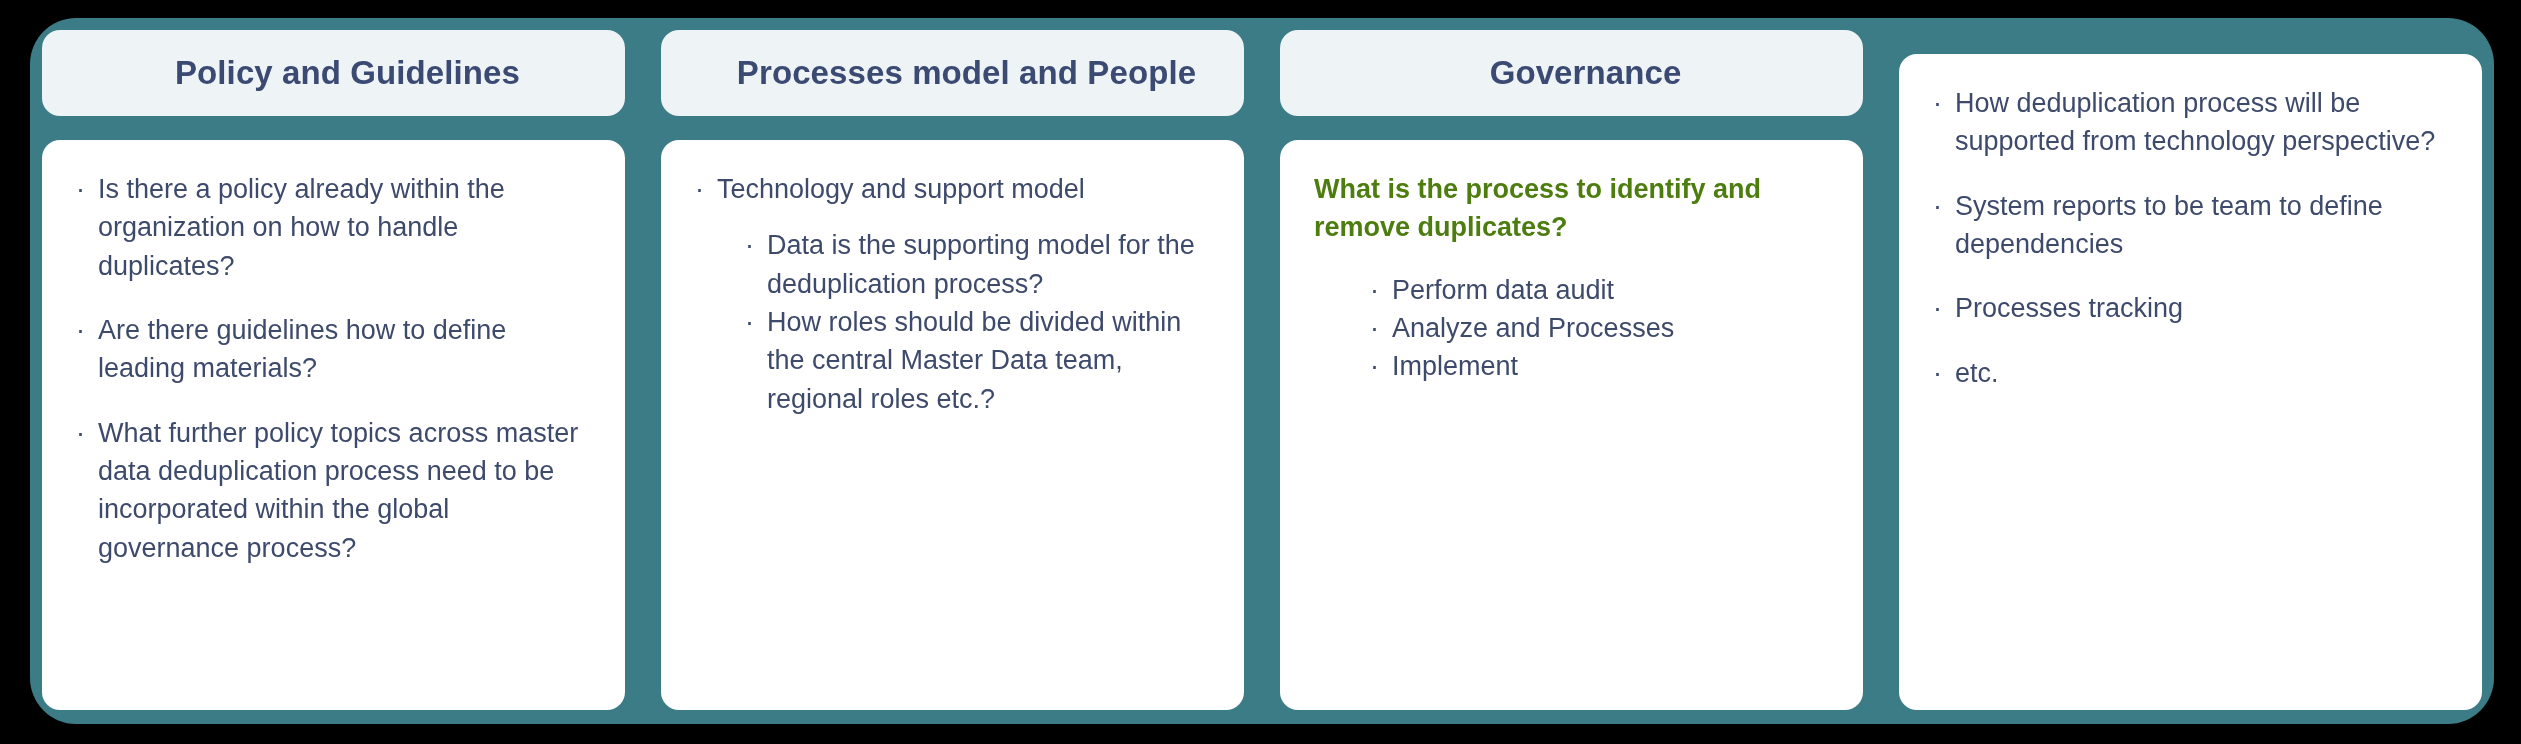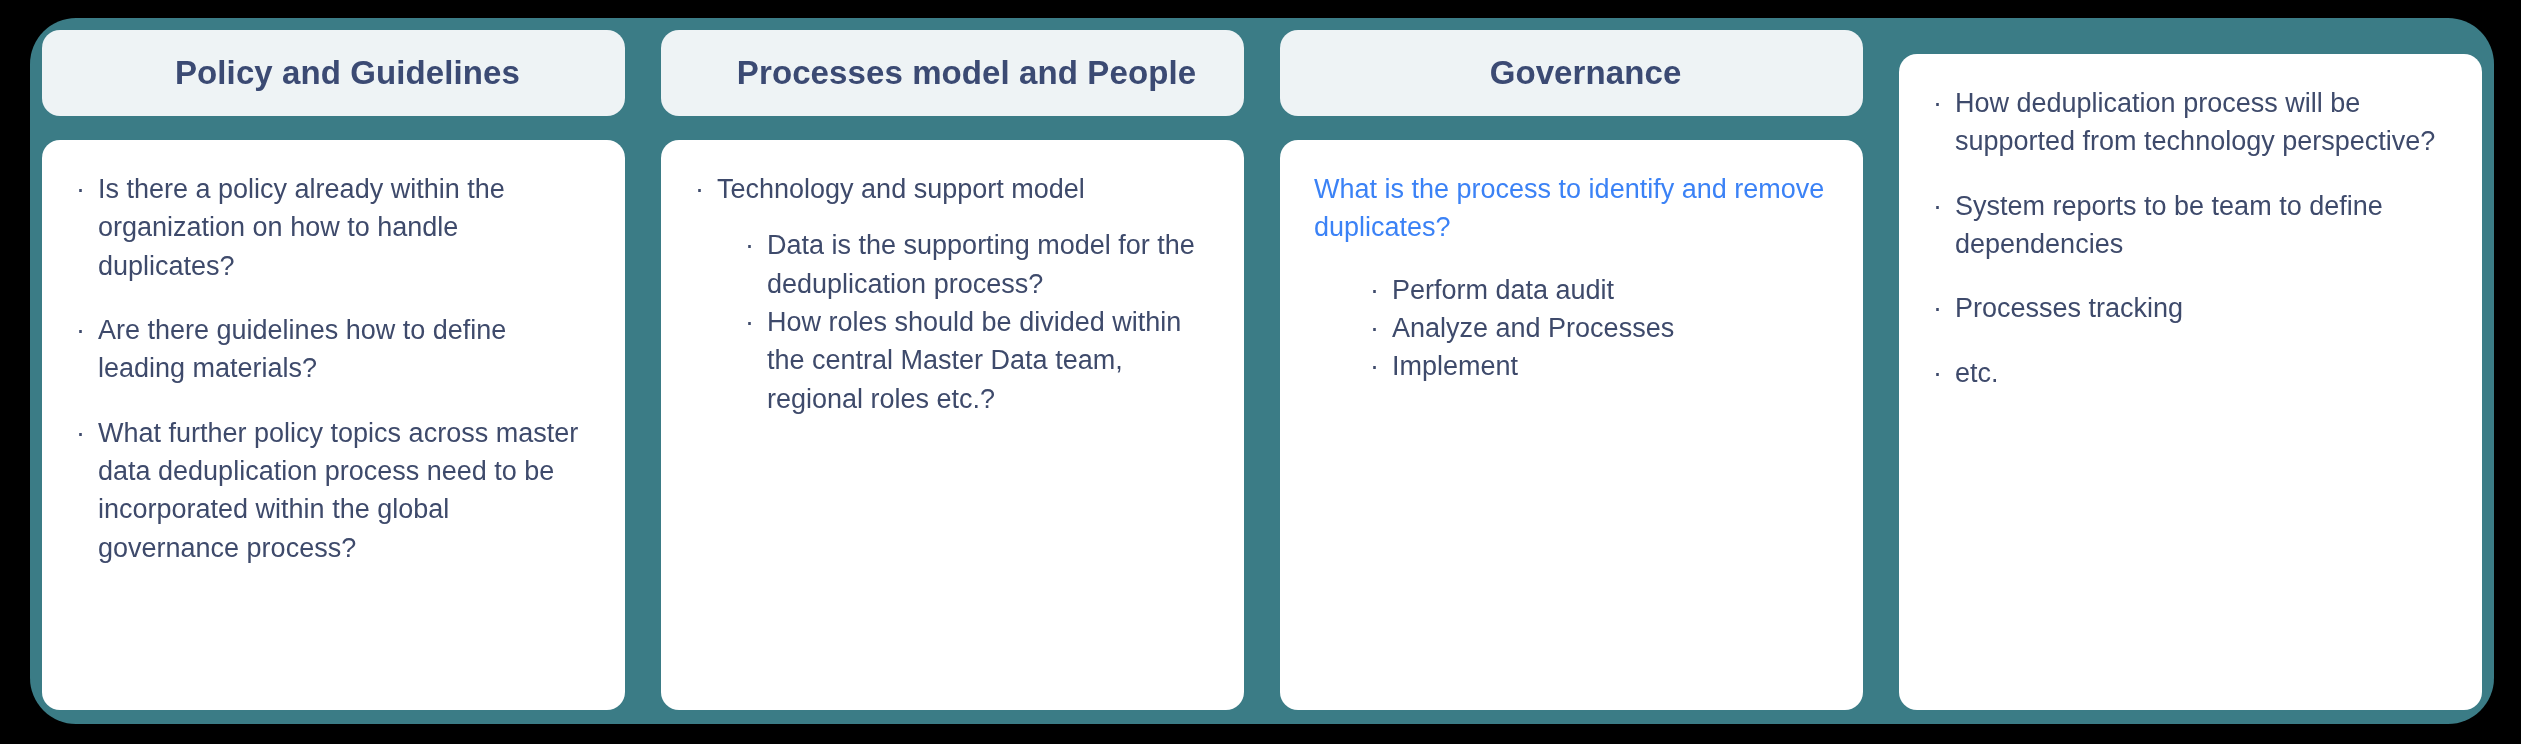--- a/index.html
+++ b/index.html
@@ -103,24 +103,25 @@
 
   .btext {
     flex: 1 1 auto;
     color: #3e4a6b;
     font-size: 27px;
     line-height: 1.42;
   }
 
   
   .plain-text {
-    color: #3b82f6;
+    color: #4d7c0f;
     font-size: 27px;
     line-height: 1.42;
     margin-bottom: 24px;
+    font-weight: bold;
   }
 
   
   .sublist {
     list-style: none;
     margin-left: 50px;
     margin-top: 18px;
   }
 
   .sublist-center {

